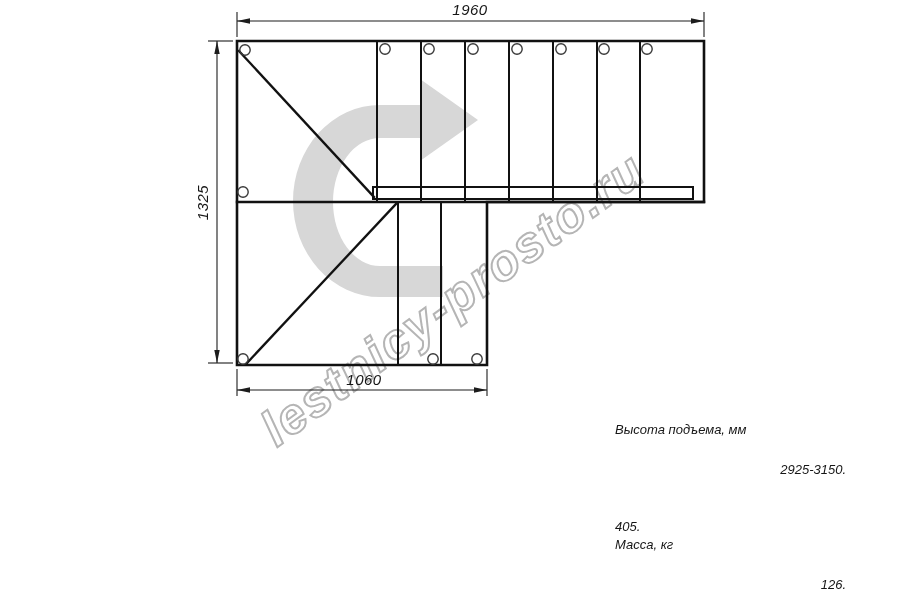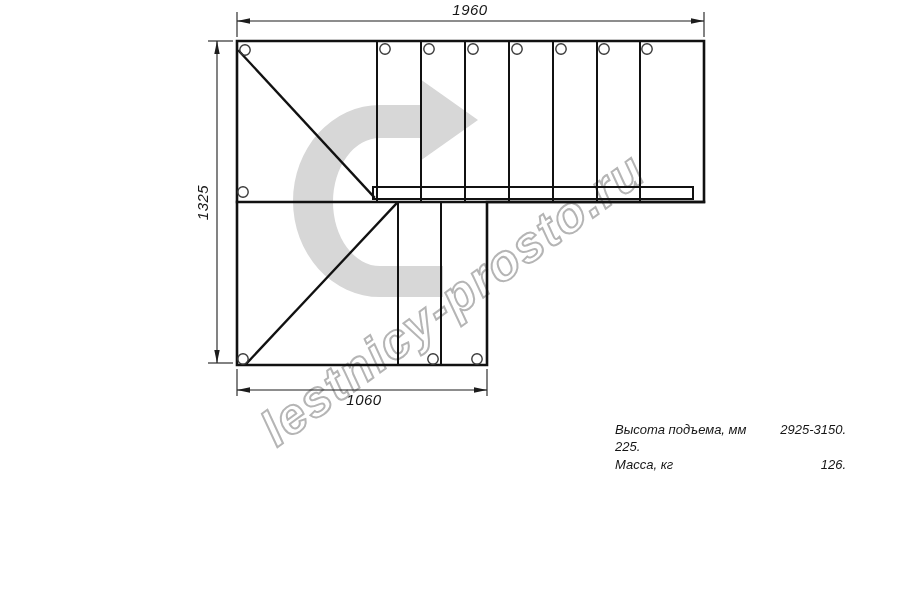--- a/index.html
+++ b/index.html
@@ -26,37 +26,37 @@
     position: absolute;
     font-style: italic;
     font-size: 15px;
     color: #161616;
     text-align: center;
     white-space: nowrap;
     letter-spacing: 0.5px;
   }
   #dim-top-label   { left: 420px; top: 1px;  width: 100px; }
   #dim-left-label  { left: 152px; top: 194px; width: 100px; transform: rotate(-90deg); }
-  #dim-bottom-label{ left: 314px; top: 391px; width: 100px; }
+  #dim-bottom-label{ left: 314px; top: 371px; width: 100px; }
   #spec-table {
     position: absolute;
     left: 615px;
     top: 421px;
     width: 231px;
     font-style: italic;
     font-size: 13px;
     color: #161616;
   }
   .spec-row {
     display: flex;
     justify-content: space-between;
     line-height: 17.3px;
     white-space: nowrap;
   }
-  .spec-value { text-align: right; }
+  .spec-value { text-align: right; margin-top: 40px; }
 </style>
 </head>
 <body>
 
 <div id="stage">
 
   <svg id="plan-svg" width="900" height="600" viewBox="0 0 900 600">
 
     <path fill="#d7d7d7" d="M 443,297 L 380,297
              A 87,96 0 0 1 293,201
@@ -137,21 +137,21 @@
   <div id="dim-top-label" class="dim-label">1960</div>
   <div id="dim-left-label" class="dim-label">1325</div>
   <div id="dim-bottom-label" class="dim-label">1060</div>
 
   <div id="spec-table">
     <div class="spec-row">
       <span class="spec-label">Высота подъема, мм</span>
       <span class="spec-value">2925-3150.</span>
     </div>
     <div class="spec-row">
-      <span class="spec-value">225.</span>
+      <span class="spec-value">405.</span>
     </div>
     <div class="spec-row">
       <span class="spec-label">Масса, кг</span>
       <span class="spec-value">126.</span>
     </div>
   </div>
 
 </div>
 
 </body></html>

